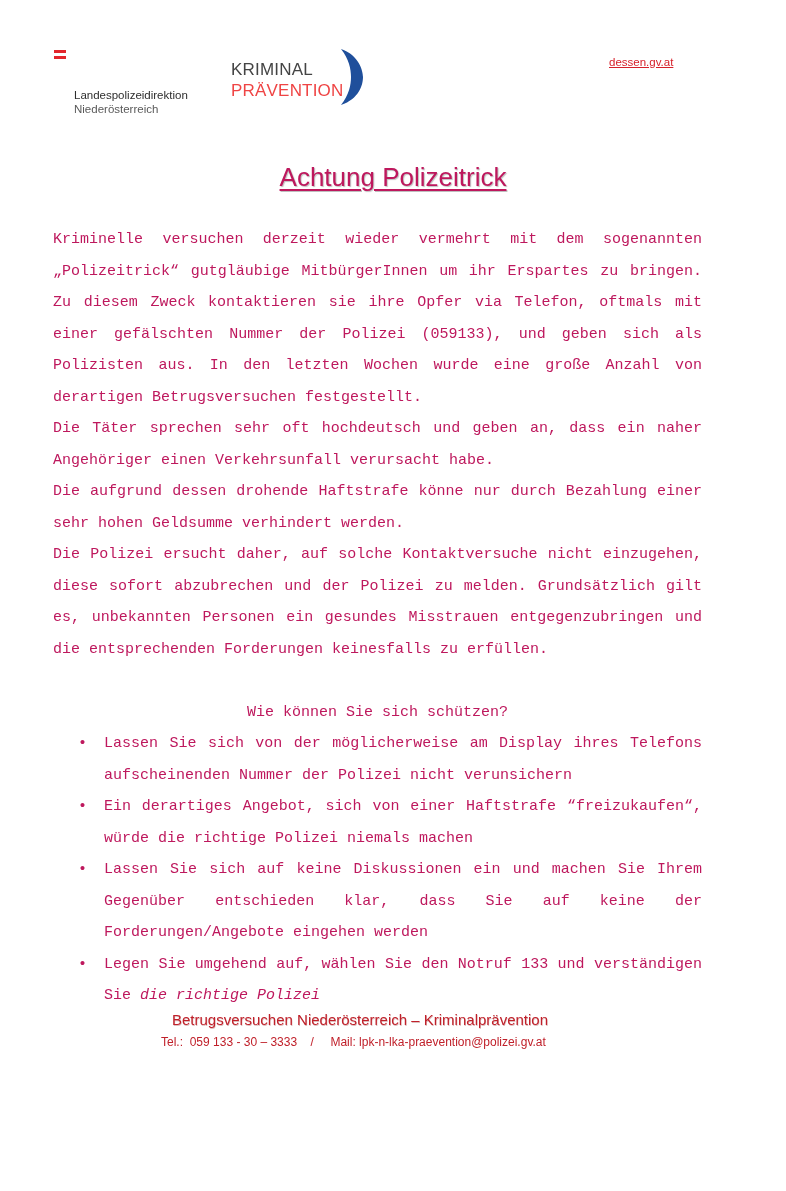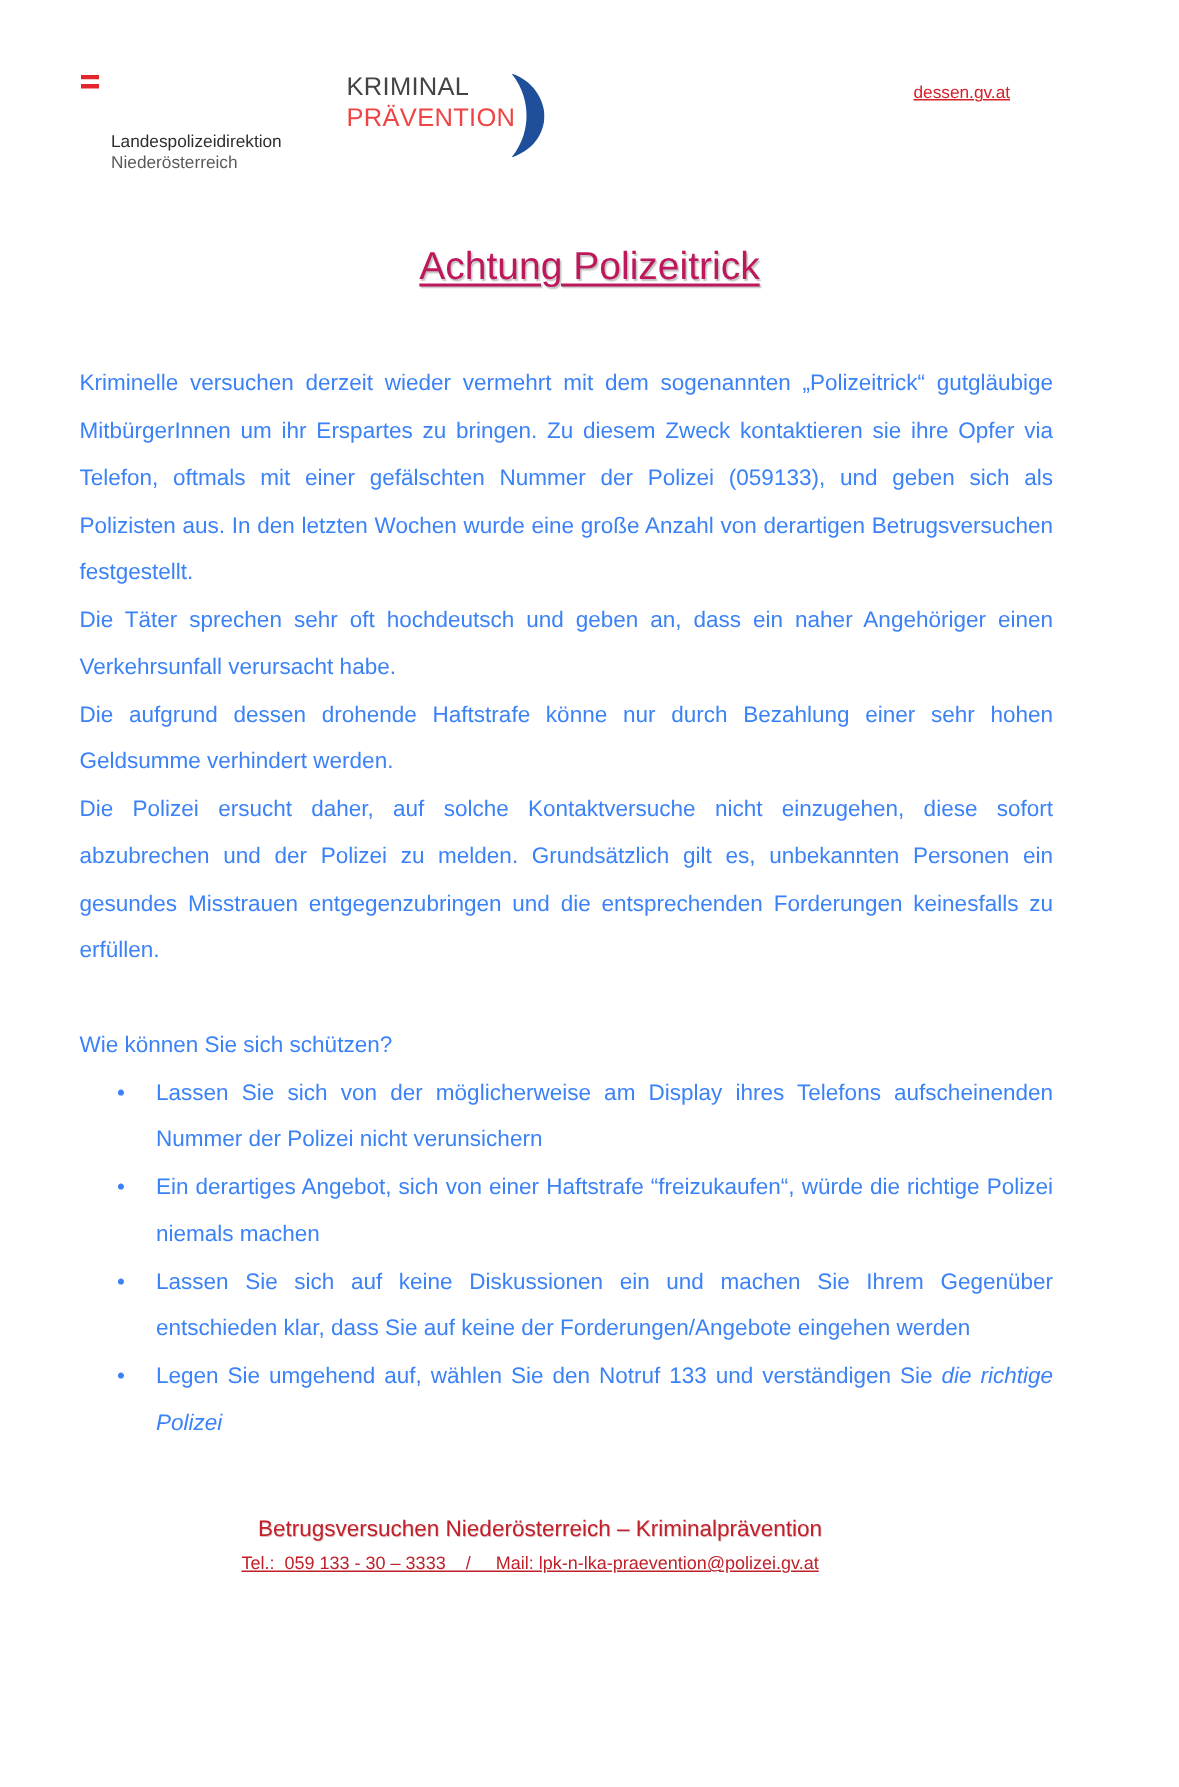--- a/index.html
+++ b/index.html
@@ -20,49 +20,50 @@
     
     .lpd-logo { left: 54px; top: 48px; }
     .lpd-flag { position: absolute; left: 0; top: 2px; width: 12px; height: 9px; }
     .lpd-flag span { display: block; height: 3px; }
     .lpd-text { position: absolute; left: 20px; top: 0; font-size: 11.5px; line-height: 14px; color: #3a3a3a; white-space: nowrap; }
     .lpd-text .l1 { color: #2e2e2e; margin-top: 40px; }
     .lpd-text .l2 { color: #5a5a5a; }
 
     .kp-logo { left: 231px; top: 47px; width: 140px; height: 62px; }
     .kp-text { position: absolute; left: 0; top: 0; font-size: 17px; line-height: 21px; color: #333; letter-spacing: 0.2px; white-space: nowrap; }
-    .kp-text .k1 { color: #444; font-weight: normal; }
+    .kp-text .k1 { color: #444; font-weight: normal; margin-top: 12px; }
     .kp-text .k2 { color: #ef4444; }
     .kp-arc { position: absolute; left: 108px; top: 2px; }
 
     .site-link { left: 609px; top: 56px; font-size: 11.5px; color: #d6202a; text-decoration: underline; white-space: nowrap; }
 
     
     .title {
       left: 0; width: 786px; top: 160px;
       text-align: center;
       font-size: 26px;
       line-height: 34px;
       color: #be185d;
       text-decoration: underline;
       text-decoration-thickness: 2px;
       text-underline-offset: 3px;
       text-shadow: 1px 1px 1px rgba(0,0,0,0.25);
     }
 
     
     .body-text {
-      left: 53px; top: 240px; width: 649px;
+      left: 53px; top: 224px; width: 649px;
       font-size: 15px;
       line-height: 31.5px;
-      color: #3b82f6;
+      color: #be185d;
+      font-family: Liberation Mono, monospace;
     }
     .para { margin: 0; text-align: justify; }
     .spacer { height: 31.5px; }
-    .question { margin: 0; }
+    .question { margin: 0; text-align: center; }
 
     ul.tips {
       list-style: none;
       margin: 0;
       padding: 0;
     }
     ul.tips li {
       position: relative;
       padding-left: 51px;
       text-align: justify;
@@ -138,14 +139,14 @@
     </li>
     <li>
       <span class="bullet">•</span>
       <span>Legen Sie umgehend auf, wählen Sie den Notruf 133 und verständigen Sie </span><em>die richtige Polizei</em>
     </li>
   </ul>
 </div>
 
 <div class="abs footer">
   <div class="f1">Betrugsversuchen Niederösterreich – Kriminalprävention</div>
-  <div class="f2" style="white-space: pre; text-decoration: underline;">Tel.:  059 133 - 30 – 3333    /     Mail: lpk-n-lka-praevention@polizei.gv.at</div>
+  <div class="f2" style="white-space: pre;">Tel.:  059 133 - 30 – 3333    /     Mail: lpk-n-lka-praevention@polizei.gv.at</div>
 </div>
 
 </body></html>

